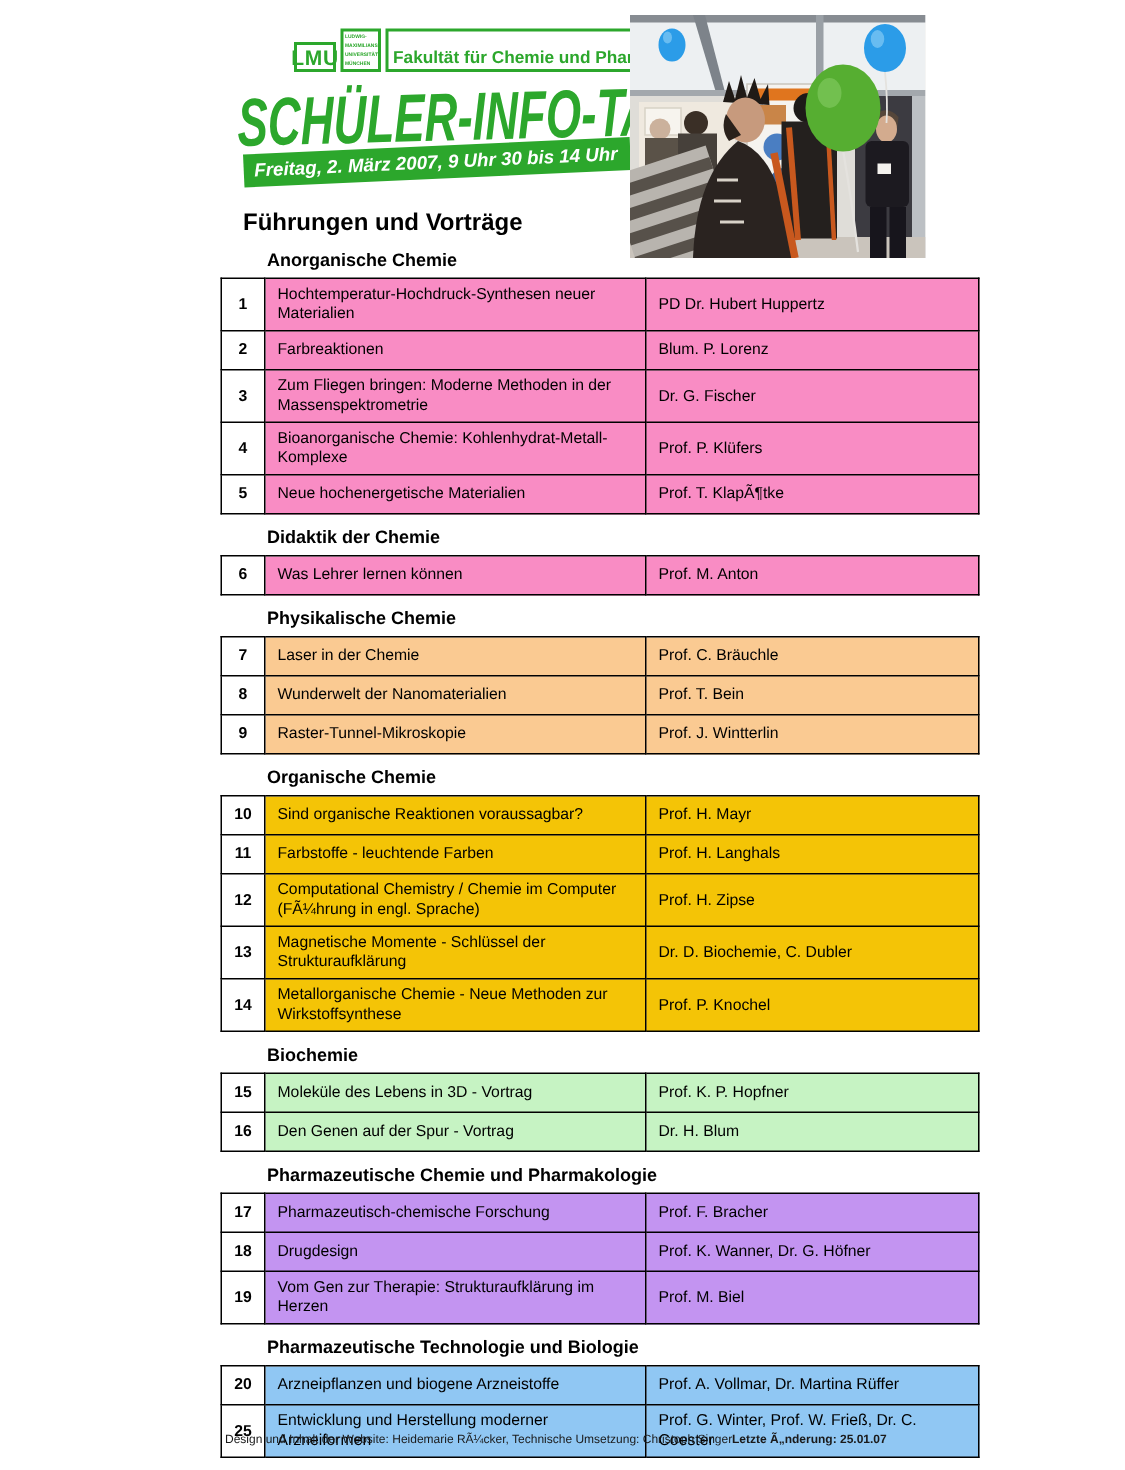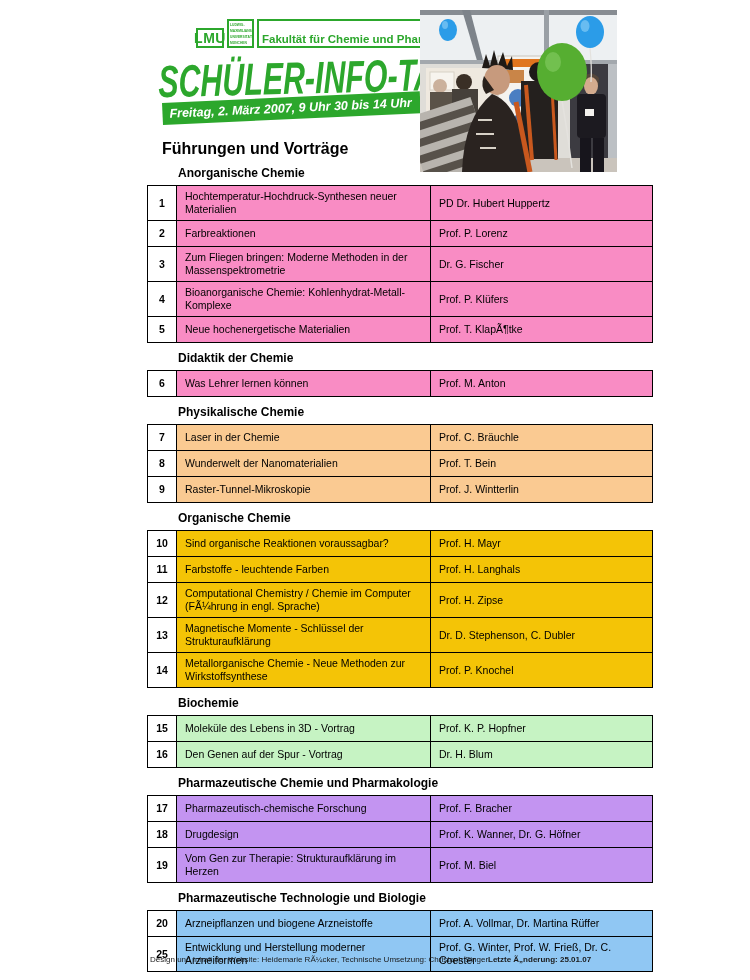--- a/index.html
+++ b/index.html
@@ -152,21 +152,21 @@
     <table class="talks">
         <tbody>
       <tr>
         <td class="num">1</td>
         <td class="topic">Hochtemperatur-Hochdruck-Synthesen neuer Materialien</td>
         <td class="speaker">PD Dr. Hubert Huppertz</td>
       </tr>
       <tr>
         <td class="num">2</td>
         <td class="topic">Farbreaktionen</td>
-        <td class="speaker">Prof. P. Lorenz</td>
+        <td class="speaker">Blum. P. Lorenz</td>
       </tr>
       <tr>
         <td class="num">3</td>
         <td class="topic">Zum Fliegen bringen: Moderne Methoden in der Massenspektrometrie</td>
         <td class="speaker">Dr. G. Fischer</td>
       </tr>
       <tr>
         <td class="num">4</td>
         <td class="topic">Bioanorganische Chemie: Kohlenhydrat-Metall-Komplexe</td>
         <td class="speaker">Prof. P. Klüfers</td>
@@ -231,21 +231,21 @@
         <td class="speaker">Prof. H. Langhals</td>
       </tr>
       <tr>
         <td class="num">12</td>
         <td class="topic">Computational Chemistry / Chemie im Computer (FÃ¼hrung in engl. Sprache)</td>
         <td class="speaker">Prof. H. Zipse</td>
       </tr>
       <tr>
         <td class="num">13</td>
         <td class="topic">Magnetische Momente - Schlüssel der Strukturaufklärung</td>
-        <td class="speaker">Dr. D. Stephenson, C. Dubler</td>
+        <td class="speaker">Dr. D. Biochemie, C. Dubler</td>
       </tr>
       <tr>
         <td class="num">14</td>
         <td class="topic">Metallorganische Chemie - Neue Methoden zur Wirkstoffsynthese</td>
         <td class="speaker">Prof. P. Knochel</td>
       </tr>
     </tbody>
       </table>
   </div>
 

